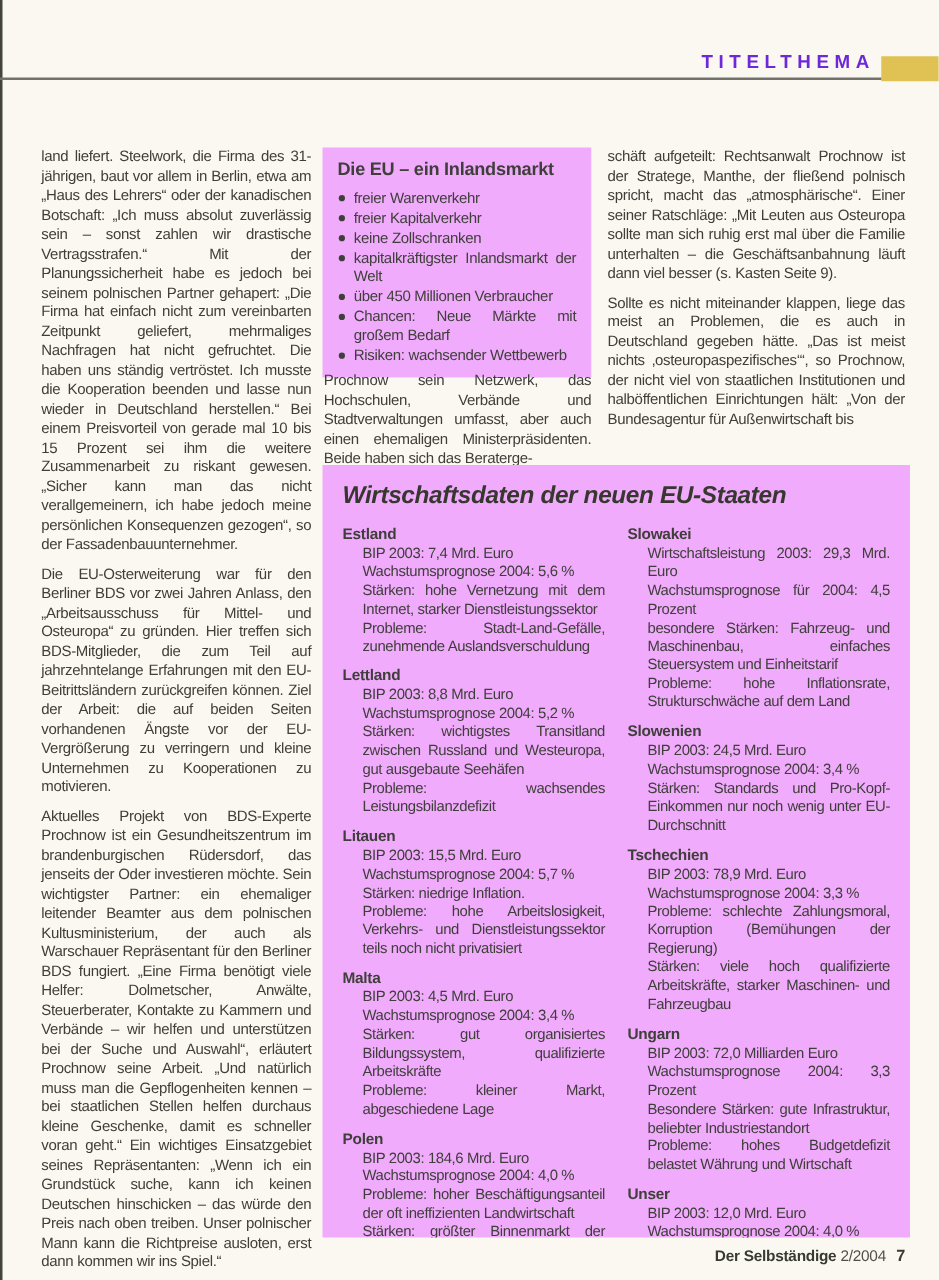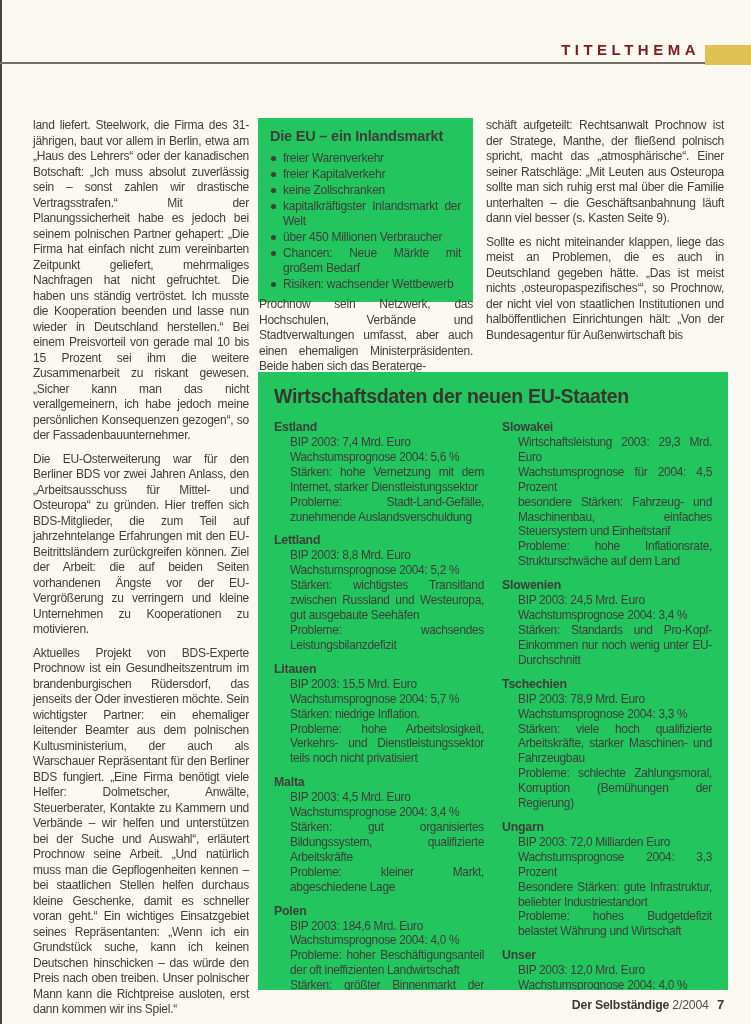--- a/index.html
+++ b/index.html
@@ -10,54 +10,54 @@
     color:#3f3e3a;
     position:relative;
     overflow:hidden;
   }
   .page{position:absolute;inset:0;}
   .scan-edge{position:absolute;left:0;top:0;width:2px;height:100%;background:#44443f;}
   
   .kicker{
     position:absolute;top:41px;right:51px;
     font-size:15px;font-weight:bold;letter-spacing:4.5px;
-    color:#7f1d1d;text-transform:uppercase;
+    color:#6d28d9;text-transform:uppercase;
   }
   .accent-block{position:absolute;top:45px;right:0;width:46px;height:20px;background:#e0c254;}
   .header-rule{position:absolute;top:62px;left:0;right:46px;height:2px;background:#72716a;}
 
   
   .col{position:absolute;text-align:justify;font-size:12px;line-height:15.5px;letter-spacing:-0.25px;}
   .col p{margin:0 0 8px 0;}
   .col-left{left:33px;top:118px;width:216px;}
   .col-mid-par{left:259px;top:297px;width:214px;}
   .col-right{left:486px;top:118px;width:238px;}
 
   
-  .beige{background:#22c55e;}
+  .beige{background:#f0abfc;}
   .eu-box{
     position:absolute;left:258px;top:118px;width:215px;
     padding:10px 12px 9px 12px;box-sizing:border-box;
   }
   .eu-box h3{margin:0 0 7px 0;font-size:14.5px;letter-spacing:-0.2px;}
   .eu-box ul{margin:0;padding:0 0 0 13px;list-style:none;}
   .eu-box li{
     font-size:12px;line-height:15px;letter-spacing:-0.25px;
     text-align:justify;position:relative;margin:0 0 1px 0;
   }
   .eu-box li::before{
     content:"";position:absolute;left:-12px;top:5px;
     width:5px;height:5px;border-radius:50%;background:#3f3e3a;
   }
 
   .econ-box{
     position:absolute;left:258px;top:372px;width:470px;height:618px;
     padding:13px 16px 10px 16px;box-sizing:border-box;overflow:hidden;
   }
-  .econ-box h2{margin:0 0 12px 0;font-size:19.5px;letter-spacing:-0.3px;color:#38372f;}
+  .econ-box h2{margin:0 0 12px 0;font-size:19.5px;letter-spacing:-0.3px;color:#38372f;font-style:italic;}
   .econ-cols{display:flex;gap:18px;}
   .econ-col{width:210px;}
   .country{margin:0 0 9px 0;}
   .country .c-name{font-weight:bold;font-size:12.3px;letter-spacing:-0.2px;margin:0 0 1px 0;}
   .country div.c-line{
     font-size:11.9px;line-height:14.9px;letter-spacing:-0.3px;text-align:justify;margin-left:16px;
   }
 
   
   .footer{
@@ -157,22 +157,22 @@
         <div class="country">
           <div class="c-name">Slowenien</div>
           <div class="c-line">BIP 2003: 24,5 Mrd. Euro</div>
           <div class="c-line">Wachstumsprognose 2004: 3,4 %</div>
           <div class="c-line">Stärken: Standards und Pro-Kopf-Einkommen nur noch wenig unter EU-Durchschnitt</div>
         </div>
         <div class="country">
           <div class="c-name">Tschechien</div>
           <div class="c-line">BIP 2003: 78,9 Mrd. Euro</div>
           <div class="c-line">Wachstumsprognose 2004: 3,3 %</div>
+          <div class="c-line">Probleme: schlechte Zahlungsmoral, Korruption (Bemühungen der Regierung)</div>
           <div class="c-line">Stärken: viele hoch qualifizierte Arbeitskräfte, starker Maschinen- und Fahrzeugbau</div>
-          <div class="c-line">Probleme: schlechte Zahlungsmoral, Korruption (Bemühungen der Regierung)</div>
         </div>
         <div class="country">
           <div class="c-name">Ungarn</div>
           <div class="c-line">BIP 2003: 72,0 Milliarden Euro</div>
           <div class="c-line">Wachstumsprognose 2004: 3,3 Prozent</div>
           <div class="c-line">Besondere Stärken: gute Infrastruktur, beliebter Industriestandort</div>
           <div class="c-line">Probleme: hohes Budgetdefizit belastet Währung und Wirtschaft</div>
         </div>
         <div class="country">
           <div class="c-name">Unser</div>

